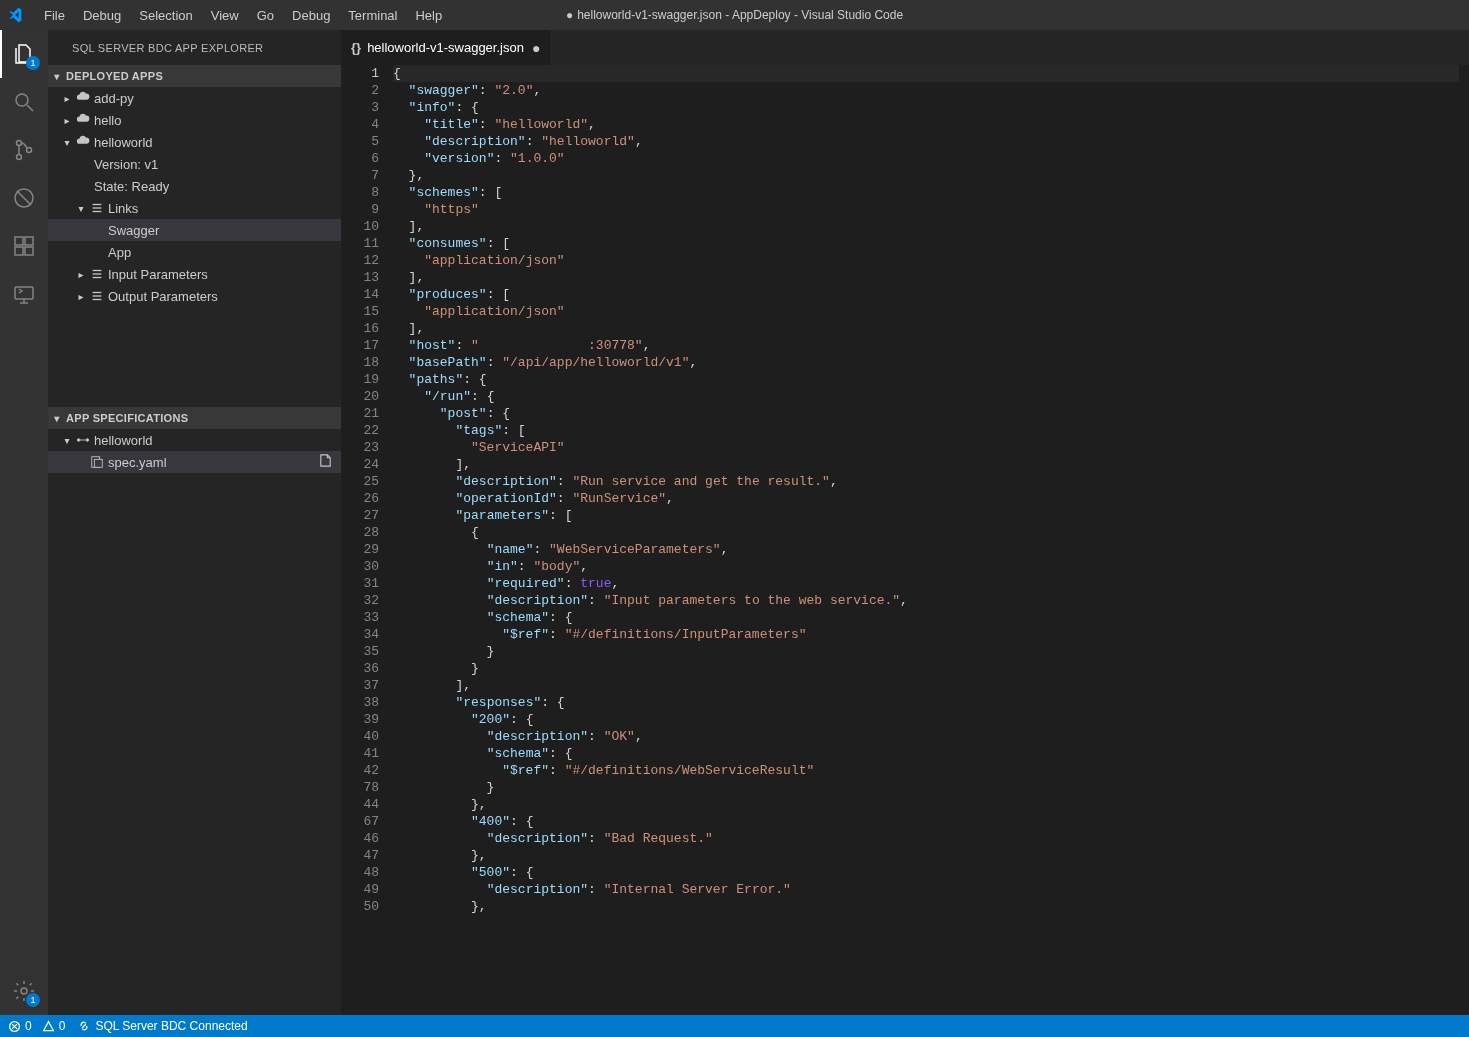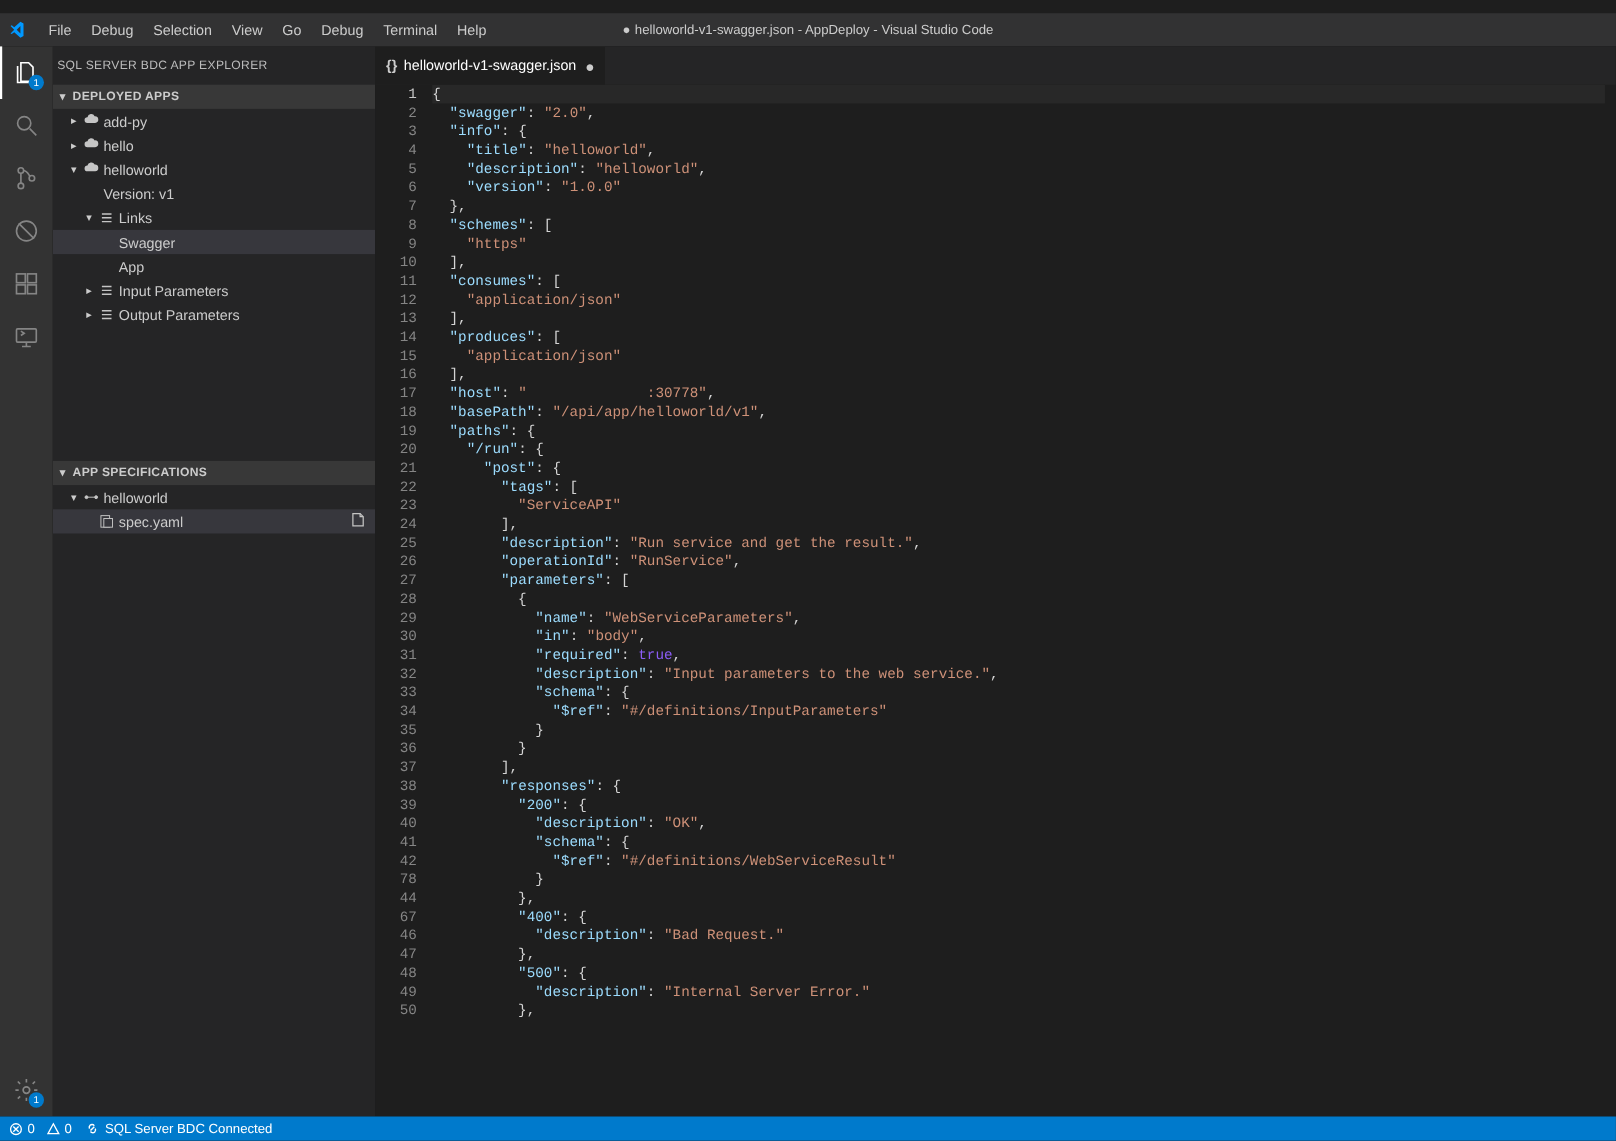--- a/index.html
+++ b/index.html
@@ -14,21 +14,20 @@
       flex-direction: column;
     }
     
     .titlebar {
       height: 30px;
       background: #323233;
       display: flex;
       align-items: center;
       position: relative;
       flex-shrink: 0;
-      margin-top: 12px;
     }
     .titlebar-logo {
       width: 35px;
       display: flex;
       align-items: center;
       justify-content: center;
       height: 100%;
     }
     .titlebar-logo svg { width: 18px; height: 18px; }
     .menubar { display: flex; height: 100%; }
@@ -106,21 +105,21 @@
       background: #252526;
       display: flex;
       flex-direction: column;
       flex-shrink: 0;
       overflow: hidden;
     }
     .sidebar-title {
       height: 35px;
       display: flex;
       align-items: center;
-      padding: 0 4px;
+      padding: 0 24px;
       font-size: 11px;
       color: #bbbbbb;
       text-transform: uppercase;
       letter-spacing: 0.3px;
     }
     .pane-header {
       height: 22px;
       display: flex;
       align-items: center;
       padding: 0 4px 0 2px;
@@ -340,20 +339,23 @@
         <span class="tree-twisty">▾</span>
         <span class="tree-icon">
             <svg width="14" height="14" viewBox="0 0 16 16" fill="currentColor">
               <path d="M4 10a3 3 0 010-6 4 4 0 017.5-1A3.5 3.5 0 1112 10H4z"></path>
             </svg>
           </span>
         <span class="tree-label">helloworld</span>
       </div>
       <div class="tree-row" style="padding-left:44px">
         <span class="tree-label">Version: v1</span>
+      </div>
+      <div class="tree-row" style="padding-left:44px">
+        <span class="tree-label">State: Ready</span>
       </div>
       <div class="tree-row" style="padding-left:26px">
         <span class="tree-twisty">▾</span>
         <span class="tree-icon">
             <svg width="14" height="14" viewBox="0 0 16 16" fill="none" stroke="currentColor" stroke-width="1.5">
               <line x1="3" y1="4" x2="13" y2="4"></line>
               <line x1="3" y1="8" x2="13" y2="8"></line>
               <line x1="3" y1="12" x2="13" y2="12"></line>
             </svg>
           </span>

